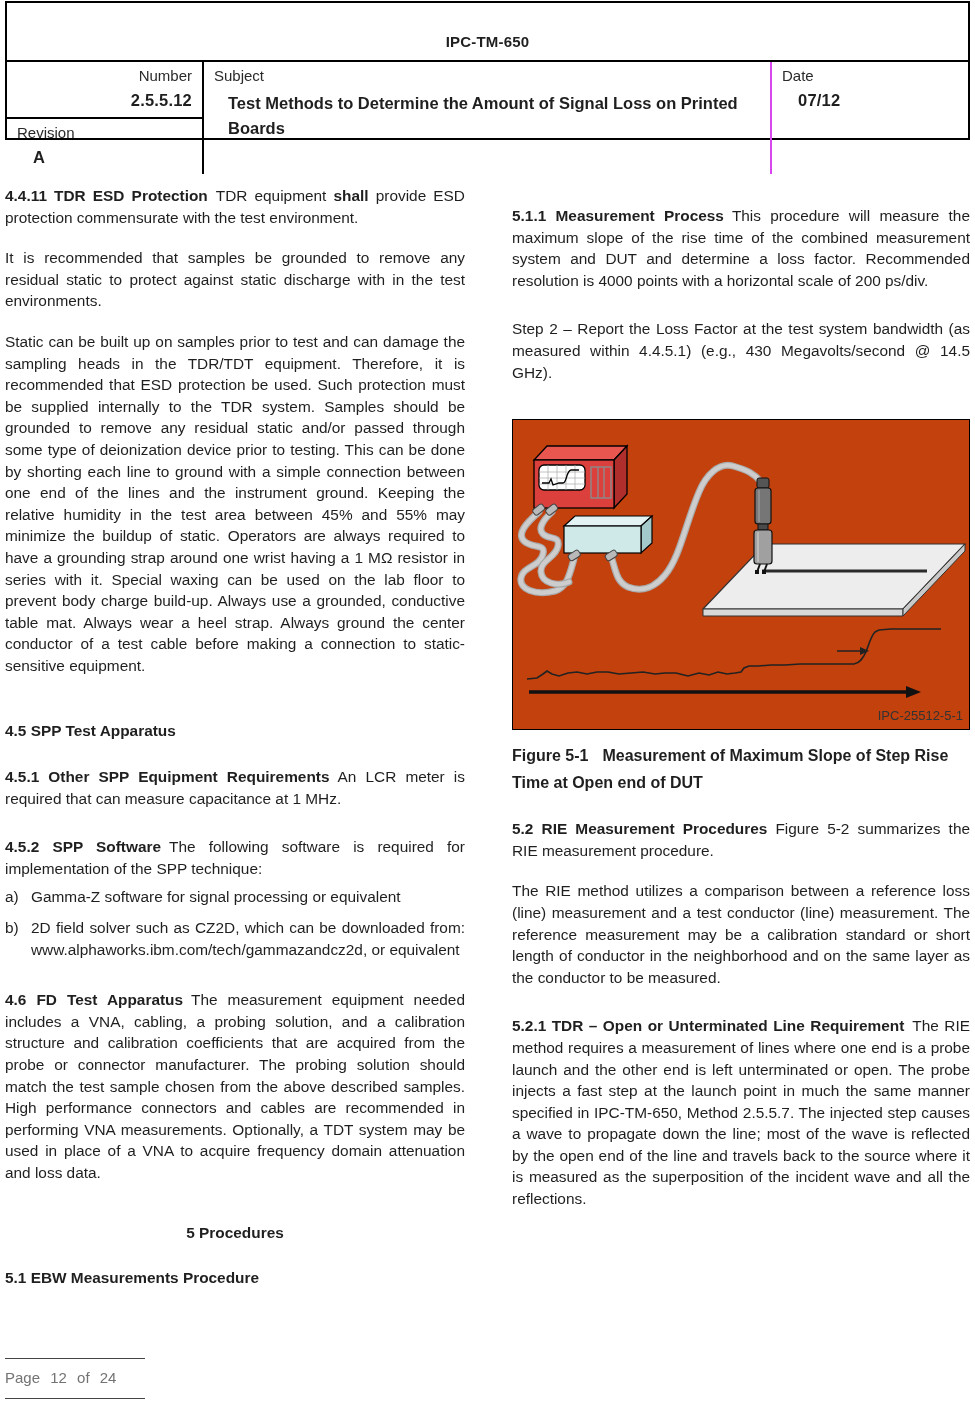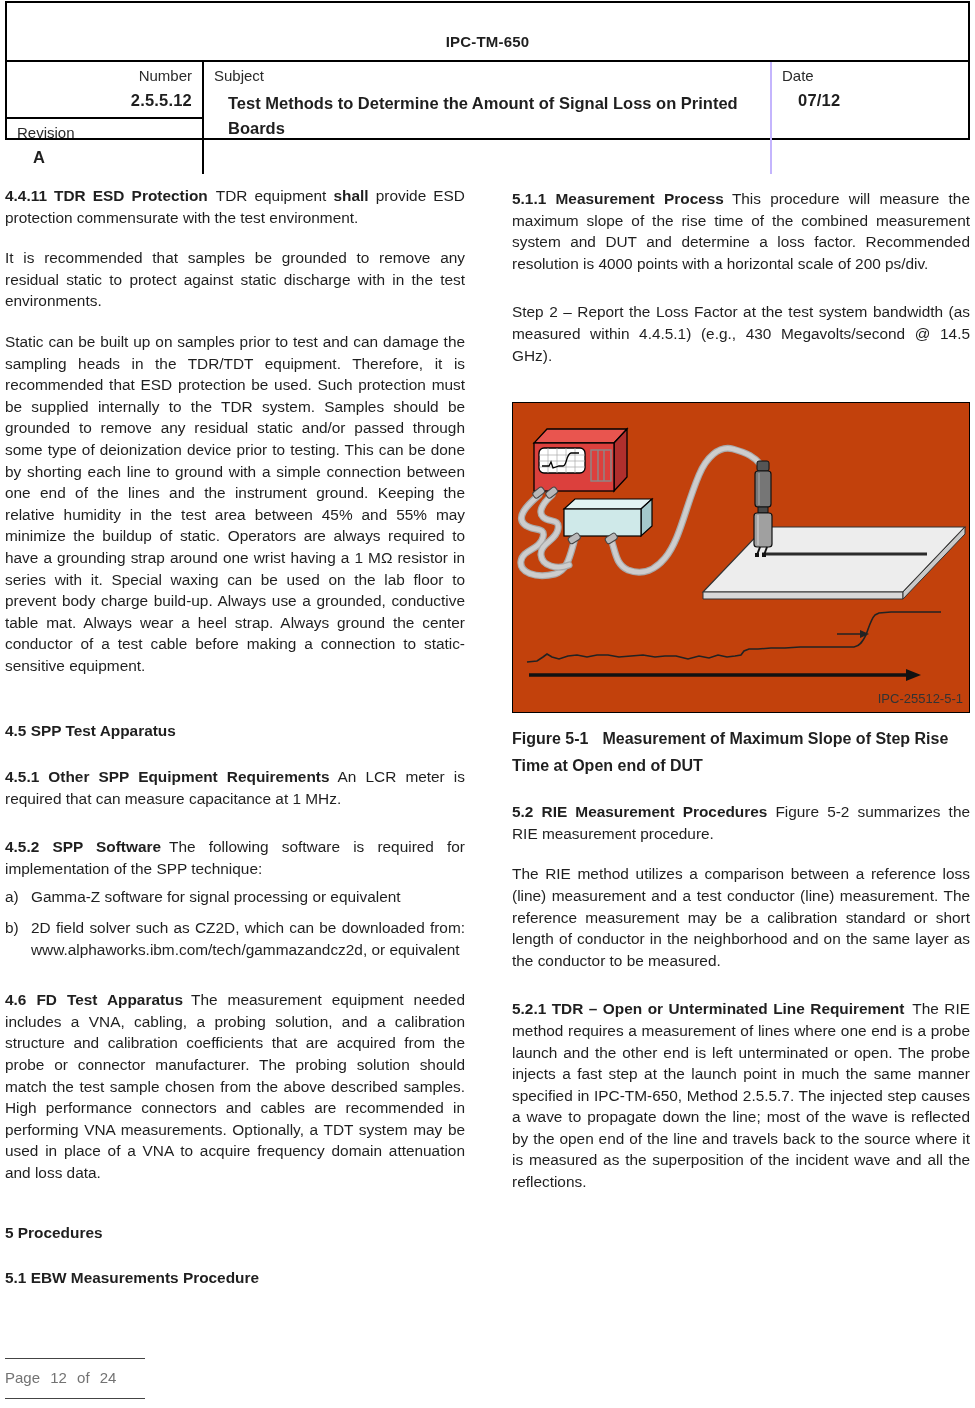--- a/index.html
+++ b/index.html
@@ -17,44 +17,44 @@
     border:2px solid #000;
   }
   .hdr-title {
     height:31px; border-bottom:2px solid #000;
     text-align:center; font-size:15px; font-weight:700; line-height:22px;
     letter-spacing:.2px;
     margin-top:28px;
   }
   .hdr-grid { display:flex; height:112px; }
   .hdr-c1 { width:197px; border-right:2px solid #000; }
-  .hdr-c2 { flex:1; border-right:2px solid #c4b5fd; padding:5px 10px 0 10px; }
+  .hdr-c2 { flex:1; border-right:2px solid #d946ef; padding:5px 10px 0 10px; }
   .hdr-c3 { width:196px; padding:5px 10px 0 10px; }
   .hdr-c1-top { height:57px; border-bottom:2px solid #000; padding:5px 10px 0 10px;text-align:right; }
   .hdr-c1-bot { padding:5px 10px 0 10px; }
   .hdr-label { font-size:15px; color:#2a2a2a; }
   .hdr-value { font-size:16.5px; font-weight:700; margin:7px 0 0 16px; letter-spacing:.2px; }
   .hdr-subject { font-size:16.5px; font-weight:700; line-height:25px; margin:7px 0 0 14px; max-width:548px; }
 
   
   .columns {
     position:absolute; left:5px; top:185px; width:965px;
     display:flex; gap:47px;
     font-size:15.4px; line-height:21.6px;
   }
   .col-left  { width:460px; }
   .col-right { width:458px; }
   .para { text-align:justify; margin:0 0 19px 0; }
   .runin { font-weight:700; margin-right:8px; }
   .shead { font-size:15.4px; font-weight:700; margin:44px 0 24px 0; }
-  .mt3  { margin-top:3px; }
+  .mt3  { margin-top:20px; }
   .mt22 { margin-top:22px; }
   .mt27 { margin-top:27px; }
   .mt29 { margin-top:29px; }
-  .mt38 { margin-top:38px; }
+  .mt38 { margin-top:38px;text-align:center; }
   .mb7  { margin-bottom:7px; }
   .li { display:flex; margin:0 0 9px 0; }
   .li-marker { width:26px; flex:none; }
   .li-text { flex:1; text-align:justify; }
 
   
   .figure-box {
     width:458px; height:311px; border:1.5px solid #000;
     margin:36px 0 0 0; background:#c2410c;
   }

